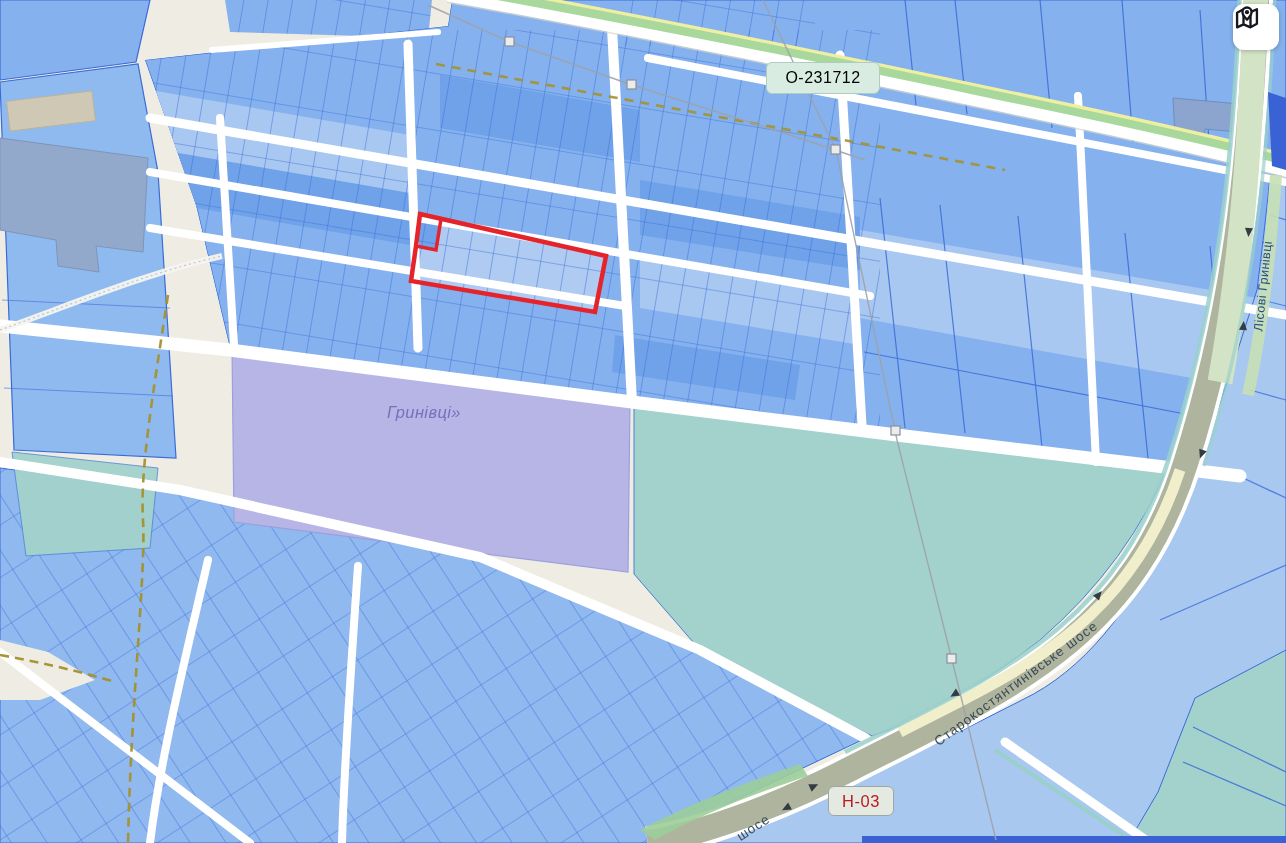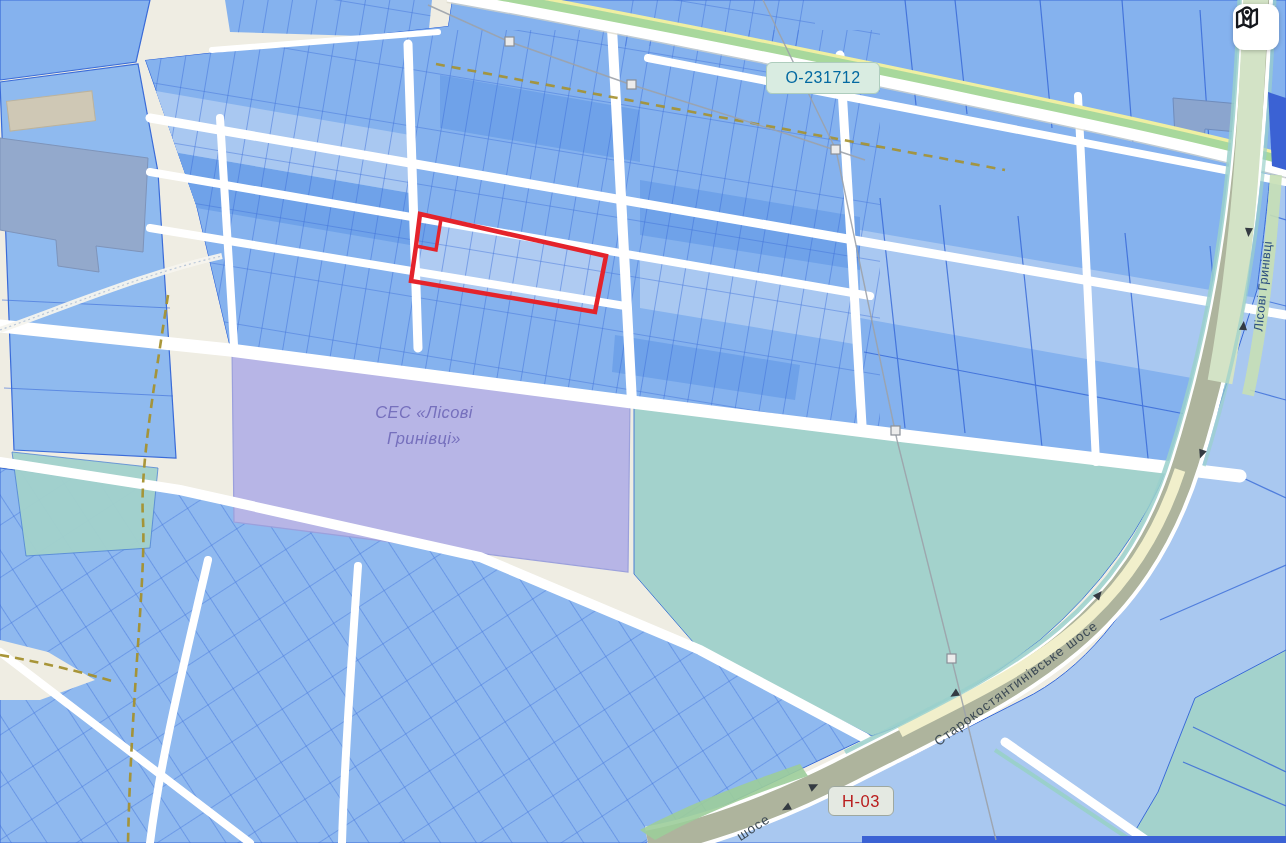--- a/index.html
+++ b/index.html
@@ -2,21 +2,21 @@
 <html><head>
 <meta charset="utf-8">
 <style>
   html,body{margin:0;padding:0;background:#fff;}
   #stage{position:relative;width:1286px;height:843px;overflow:hidden;
          font-family:"Liberation Sans", sans-serif;background:#EFEDE3;}
   #stage svg{position:absolute;left:0;top:0;}
   .lbl{position:absolute;pointer-events:none;}
   .ref-badge{display:flex;align-items:center;justify-content:center;
     border-radius:6px;font-size:16px;letter-spacing:.5px;}
-  .badge-green{background:#D9ECE1;border:1.5px solid #AECDBD;color:#0369a1;
+  .badge-green{background:#D9ECE1;border:1.5px solid #AECDBD;color:#000000;
     width:112px;height:30px;}
   .badge-gray{background:#E4E9E2;border:1.5px solid #9EA8A0;color:#b91c1c;
     width:64px;height:28px;font-size:16.5px;}
   .street-name{color:#3D4A55;font-size:13.5px;letter-spacing:1px;white-space:nowrap;
     transform-origin:center;}
   .street-right{color:#2C4F80;font-size:12.5px;letter-spacing:.5px;}
   .solar-label{width:170px;text-align:center;font-style:italic;
     font-size:16.5px;line-height:1.55;color:#7670BD;letter-spacing:.4px;}
   .map-btn{position:absolute;left:1233px;top:4px;width:46px;height:46px;
     background:#fff;border:none;border-radius:11px;
@@ -194,21 +194,20 @@
 </svg>
 
 <div class="lbl ref-badge badge-green" style="left:766px;top:62px;">О-231712</div>
 <div class="lbl ref-badge badge-gray" style="left:828px;top:786px;">Н-03</div>
 
 <div class="lbl street-name" style="left:846px;top:676px;width:340px;text-align:center;transform:rotate(-36.5deg);">Старокостянтинівське шосе</div>
 <div class="lbl street-name" style="left:735px;top:820px;transform:rotate(-33deg);">шосе</div>
 <div class="lbl street-name street-right" style="left:1213px;top:279px;width:100px;text-align:center;transform:rotate(-84deg);">Лісові Гринівці</div>
 
 <div class="lbl solar-label" style="left:339px;top:400px;">
-  <div>СЕС «Лісові</div>
   <div>Гринівці»</div>
 </div>
 
 <button class="map-btn">
   <span style="display:flex;">
     <svg width="28" height="28" viewBox="0 0 24 24" fill="none">
       <path d="M3.5 7.5 L9 4.5 L15 7 L20.5 4.5 L20.5 17 L15 20 L9 17.5 L3.5 20 Z" stroke="#14171C" stroke-width="2" stroke-linejoin="round" fill="#fff"></path>
       <path d="M9 5 V17 M15 7.5 V19.5" stroke="#14171C" stroke-width="2"></path>
       <path d="M12 3 C9.8 3 8.1 4.7 8.1 6.9 C8.1 9.6 12 13.5 12 13.5 C12 13.5 15.9 9.6 15.9 6.9 C15.9 4.7 14.2 3 12 3 Z" fill="#fff" stroke="#14171C" stroke-width="2" stroke-linejoin="round"></path>
       <circle cx="12" cy="7" r="1.8" fill="#14171C"></circle>

